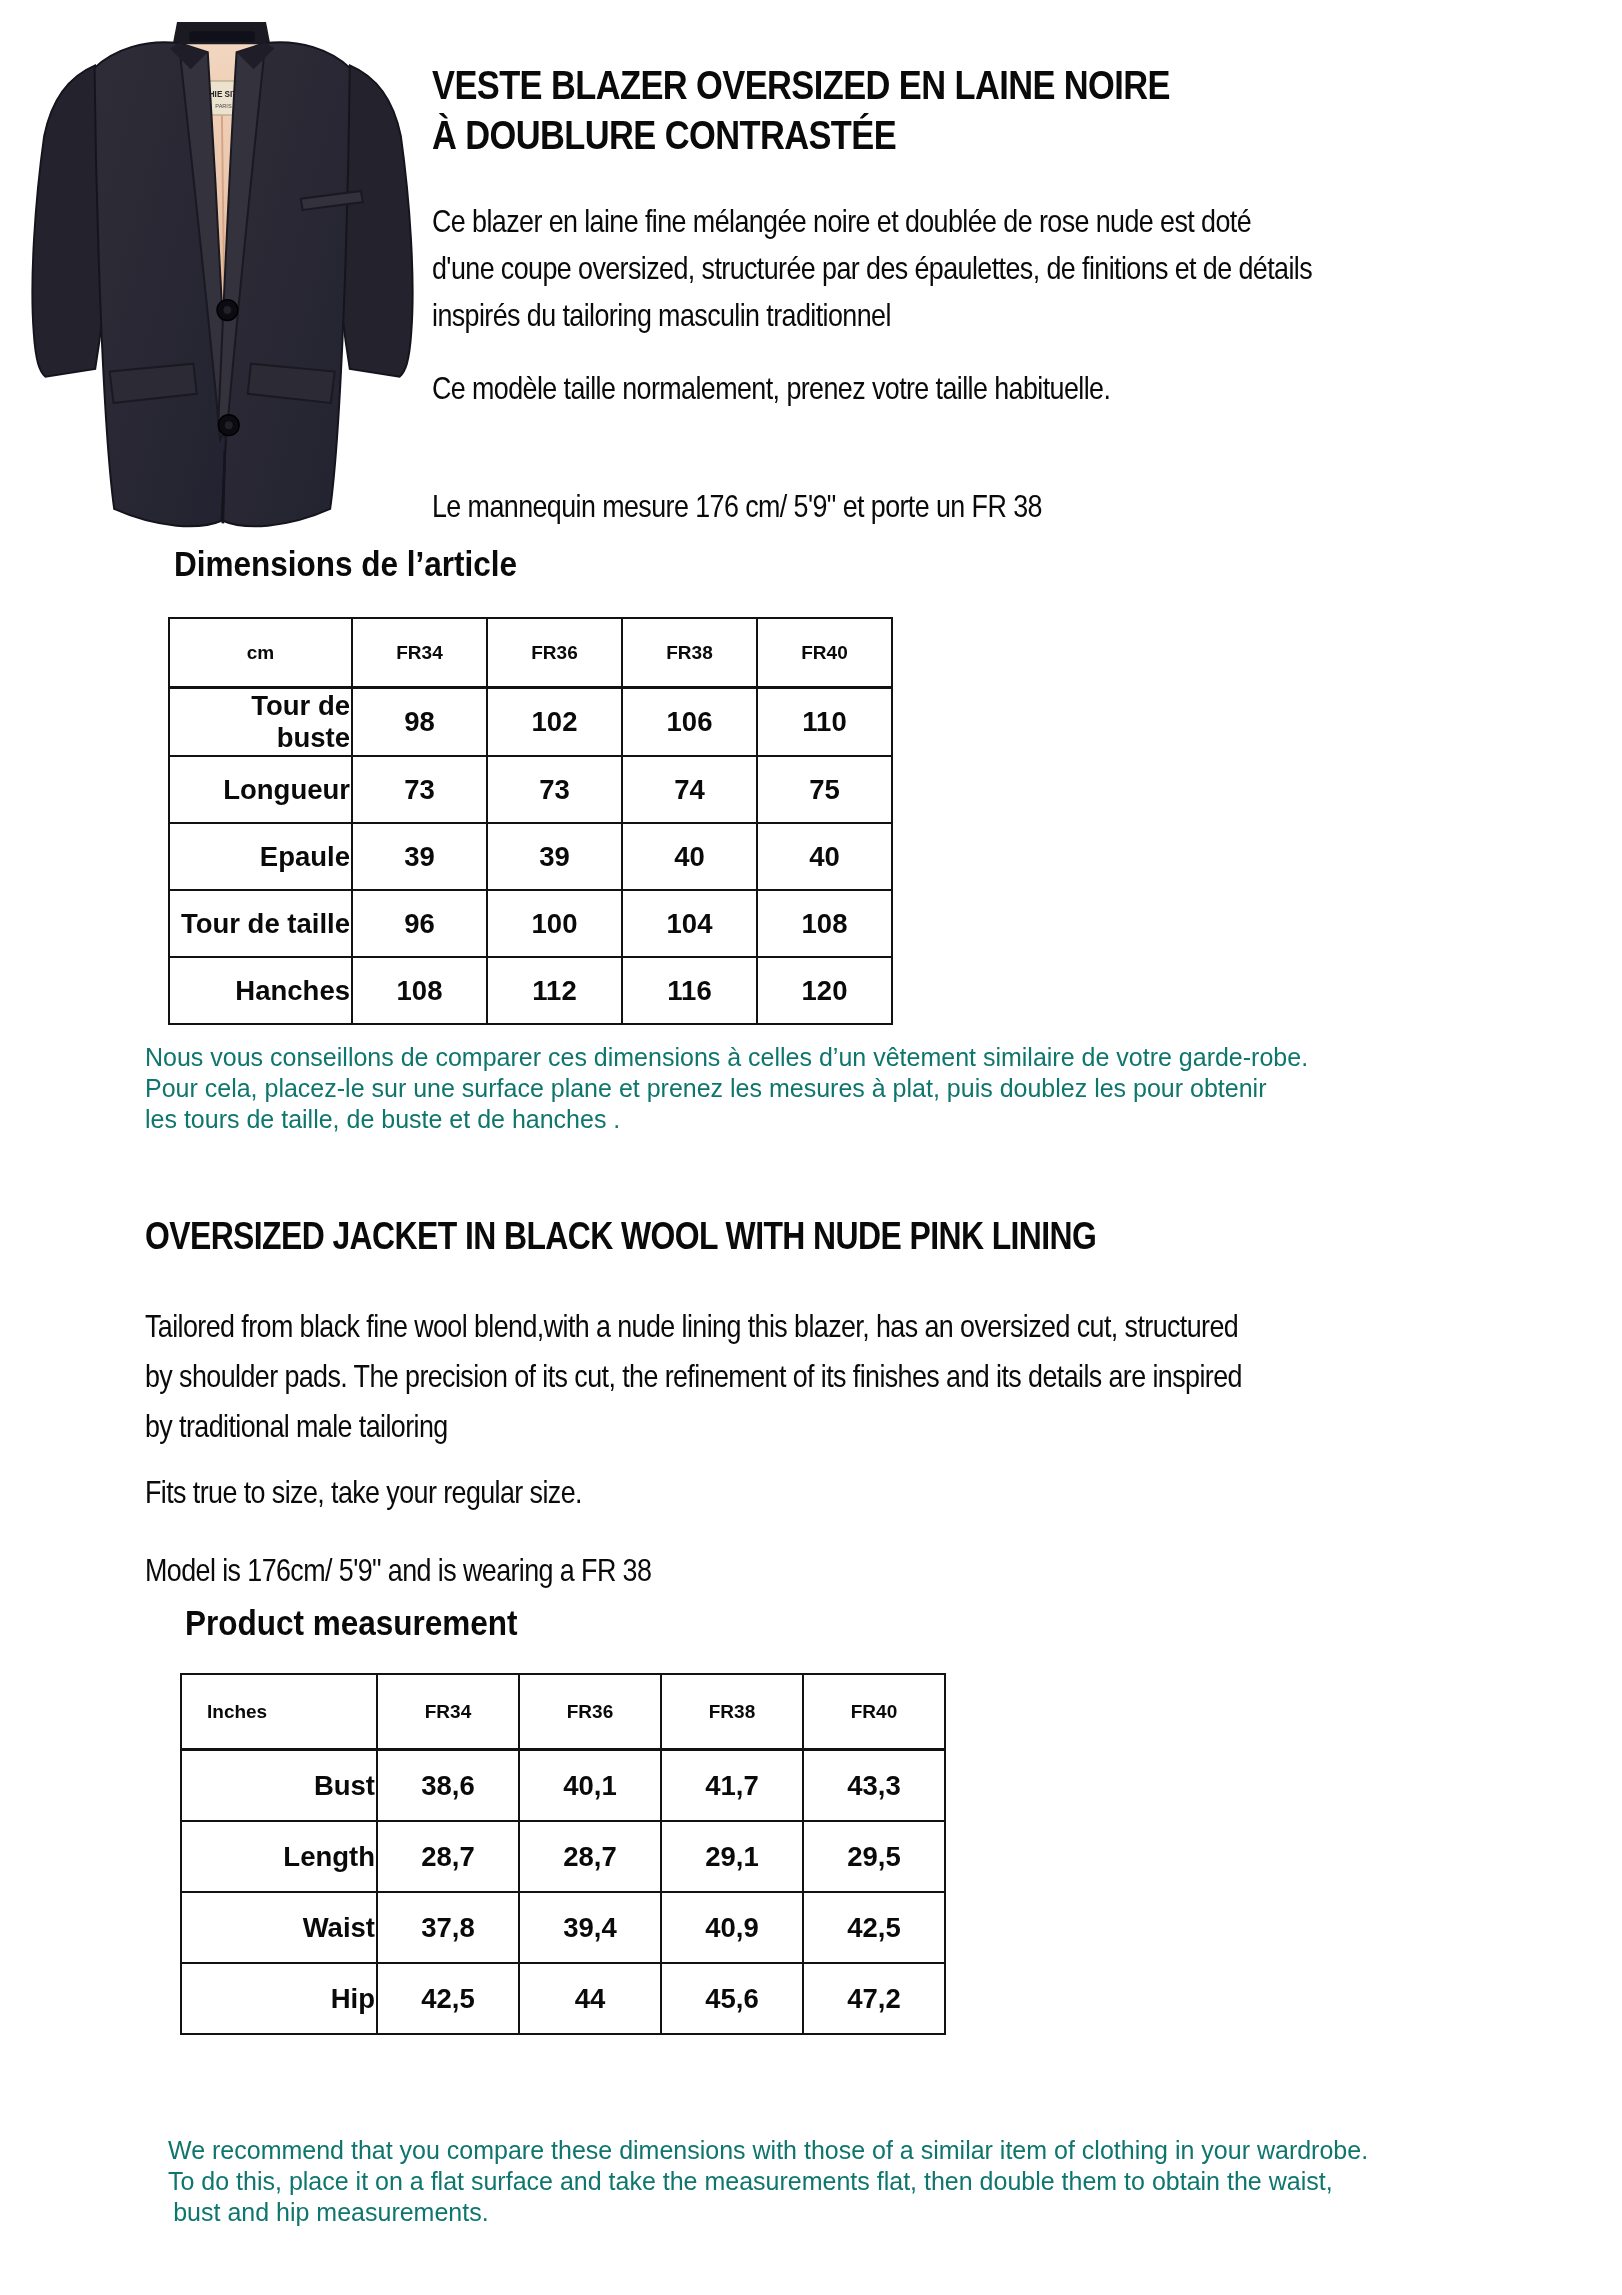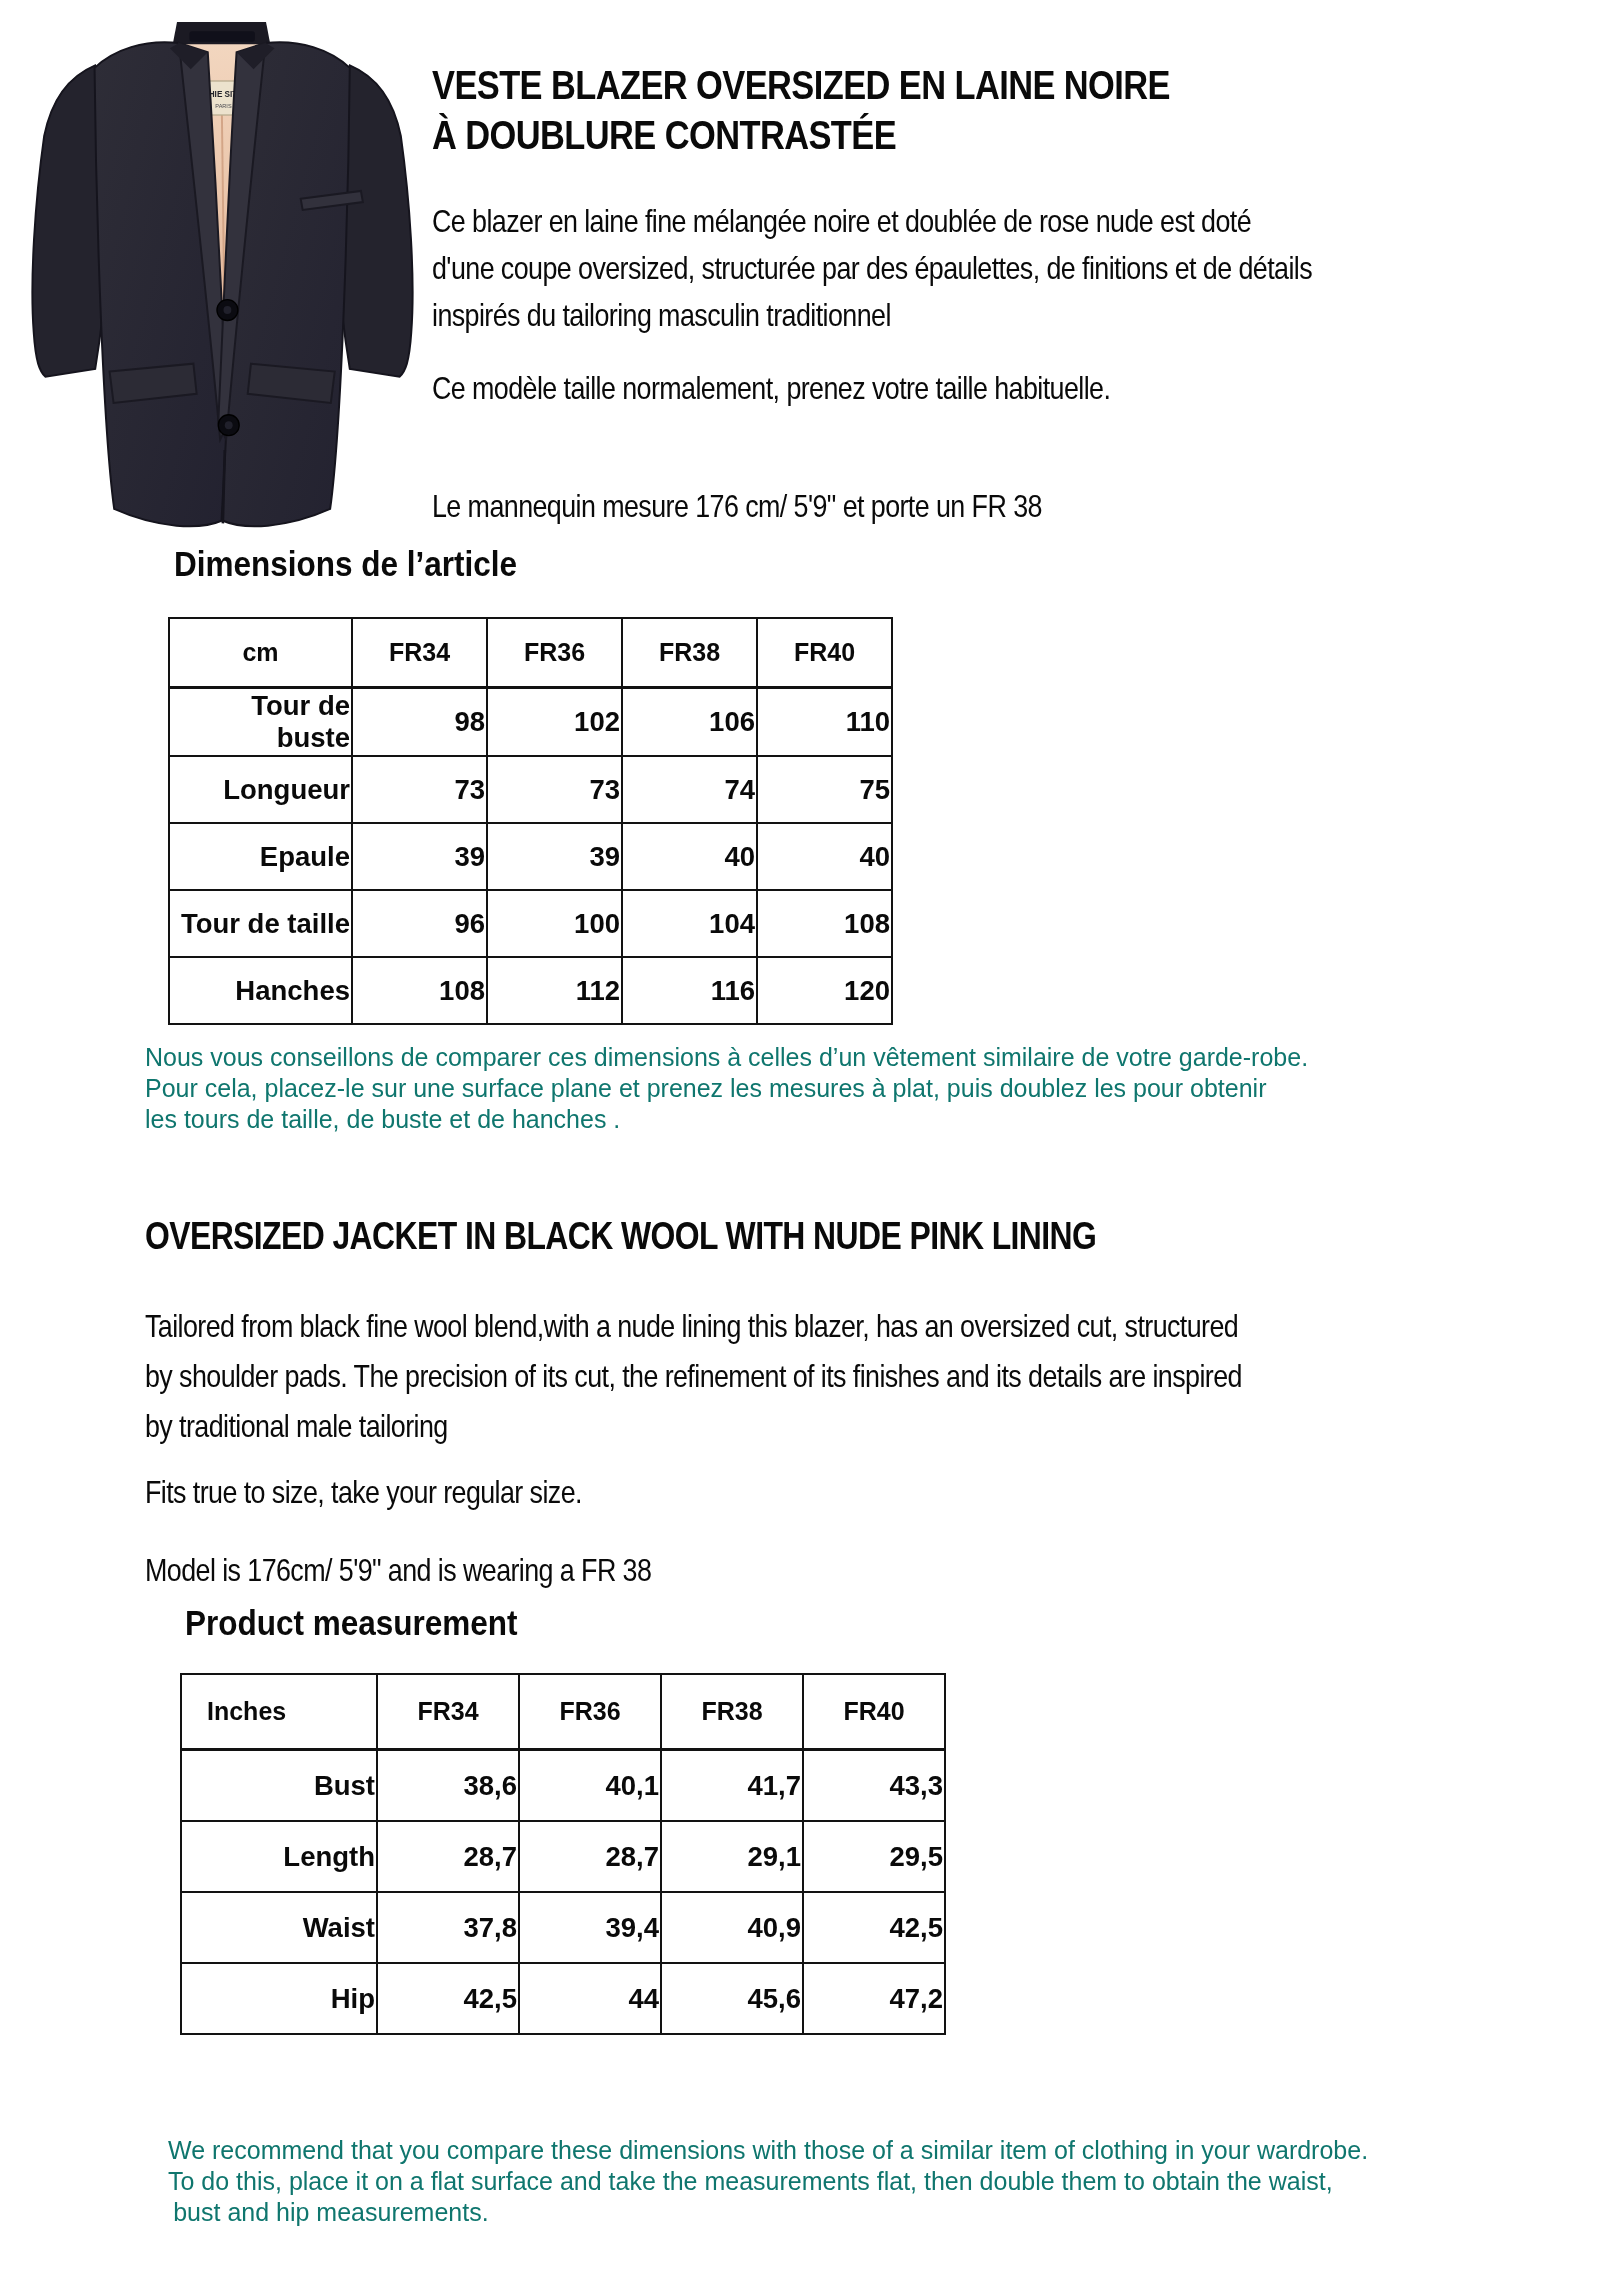--- a/index.html
+++ b/index.html
@@ -9,22 +9,22 @@
   .cond{transform:scaleX(0.84);transform-origin:0 0;white-space:nowrap;}
   .cond9{transform:scaleX(0.9);transform-origin:0 0;white-space:nowrap;}
   .big-title{font-size:41px;font-weight:bold;line-height:50px;letter-spacing:-0.7px;}
   .body-txt{font-size:32px;font-weight:400;line-height:47px;letter-spacing:-0.7px;}
   .body-txt-en{line-height:50px;}
   .single{font-size:32px;font-weight:400;letter-spacing:-0.7px;}
   .sec-head{font-size:35px;font-weight:bold;letter-spacing:0;}
   .note{font-size:25px;font-weight:400;line-height:31px;color:#0f766e;white-space:nowrap;}
   table.size{border-collapse:collapse;table-layout:fixed;background:#ffffff;}
   table.size th,table.size td{border:2.6px solid #121212;font-weight:bold;overflow:hidden;}
-  table.size th{font-size:25px;}
-  table.size td{font-size:27.5px;text-align:right;}
+  table.size th{font-size:19px;}
+  table.size td{font-size:27.5px;text-align:center;}
   table.size td.lbl{text-align:right;}
   th.corner{border:none;border-bottom:3.9px solid #121212;font-size:29.4px;}
   tr.hdr th{border-bottom:3.9px solid #121212;}
   .fr-t th,.fr-t td{height:63px;}
   .fr-t tr.hdr th{height:65px;}
   .fr-t td.lbl{padding-left:5.2px;}
   .fr-t th.corner{text-align:center;}
   .en-t th,.en-t td{height:67px;}
   .en-t tr.hdr th{height:71px;}
   .en-t td.lbl{padding-left:16px;}

